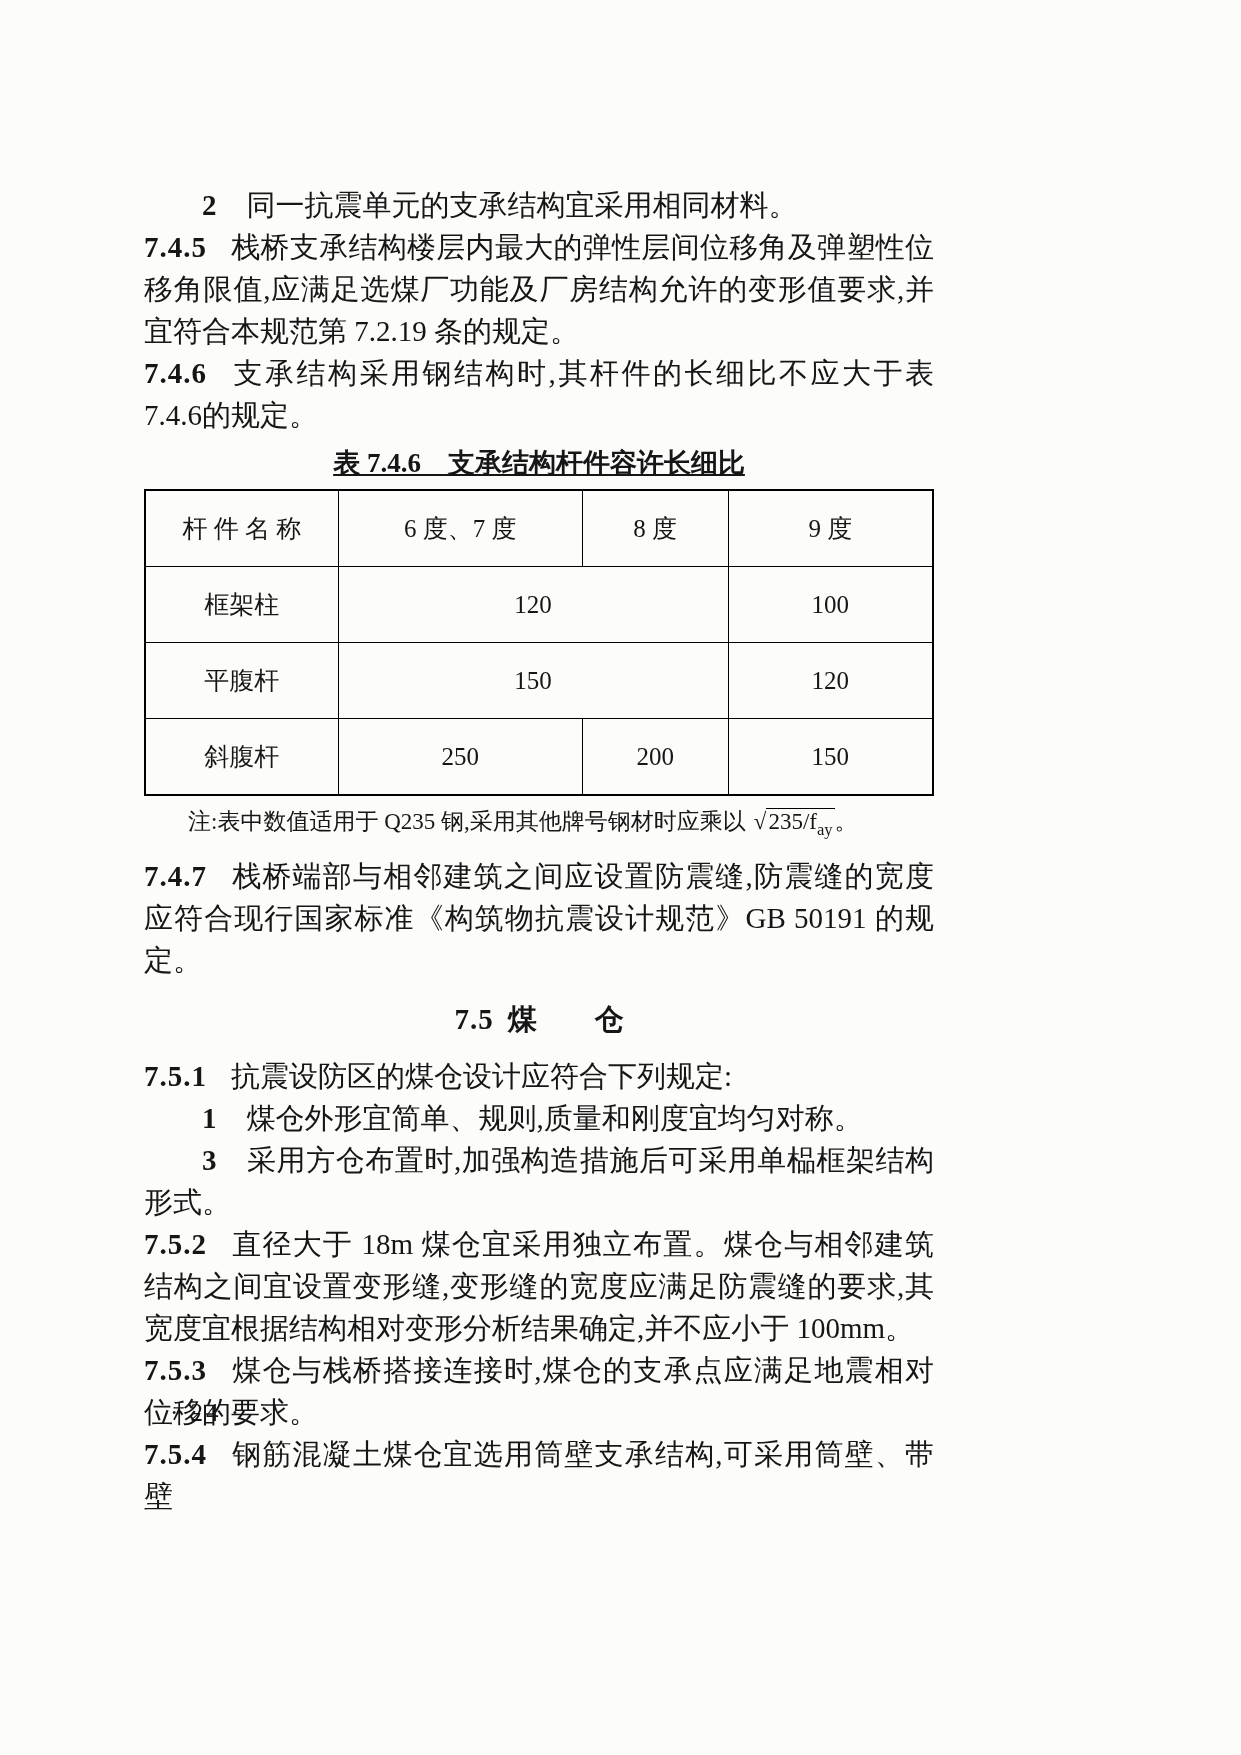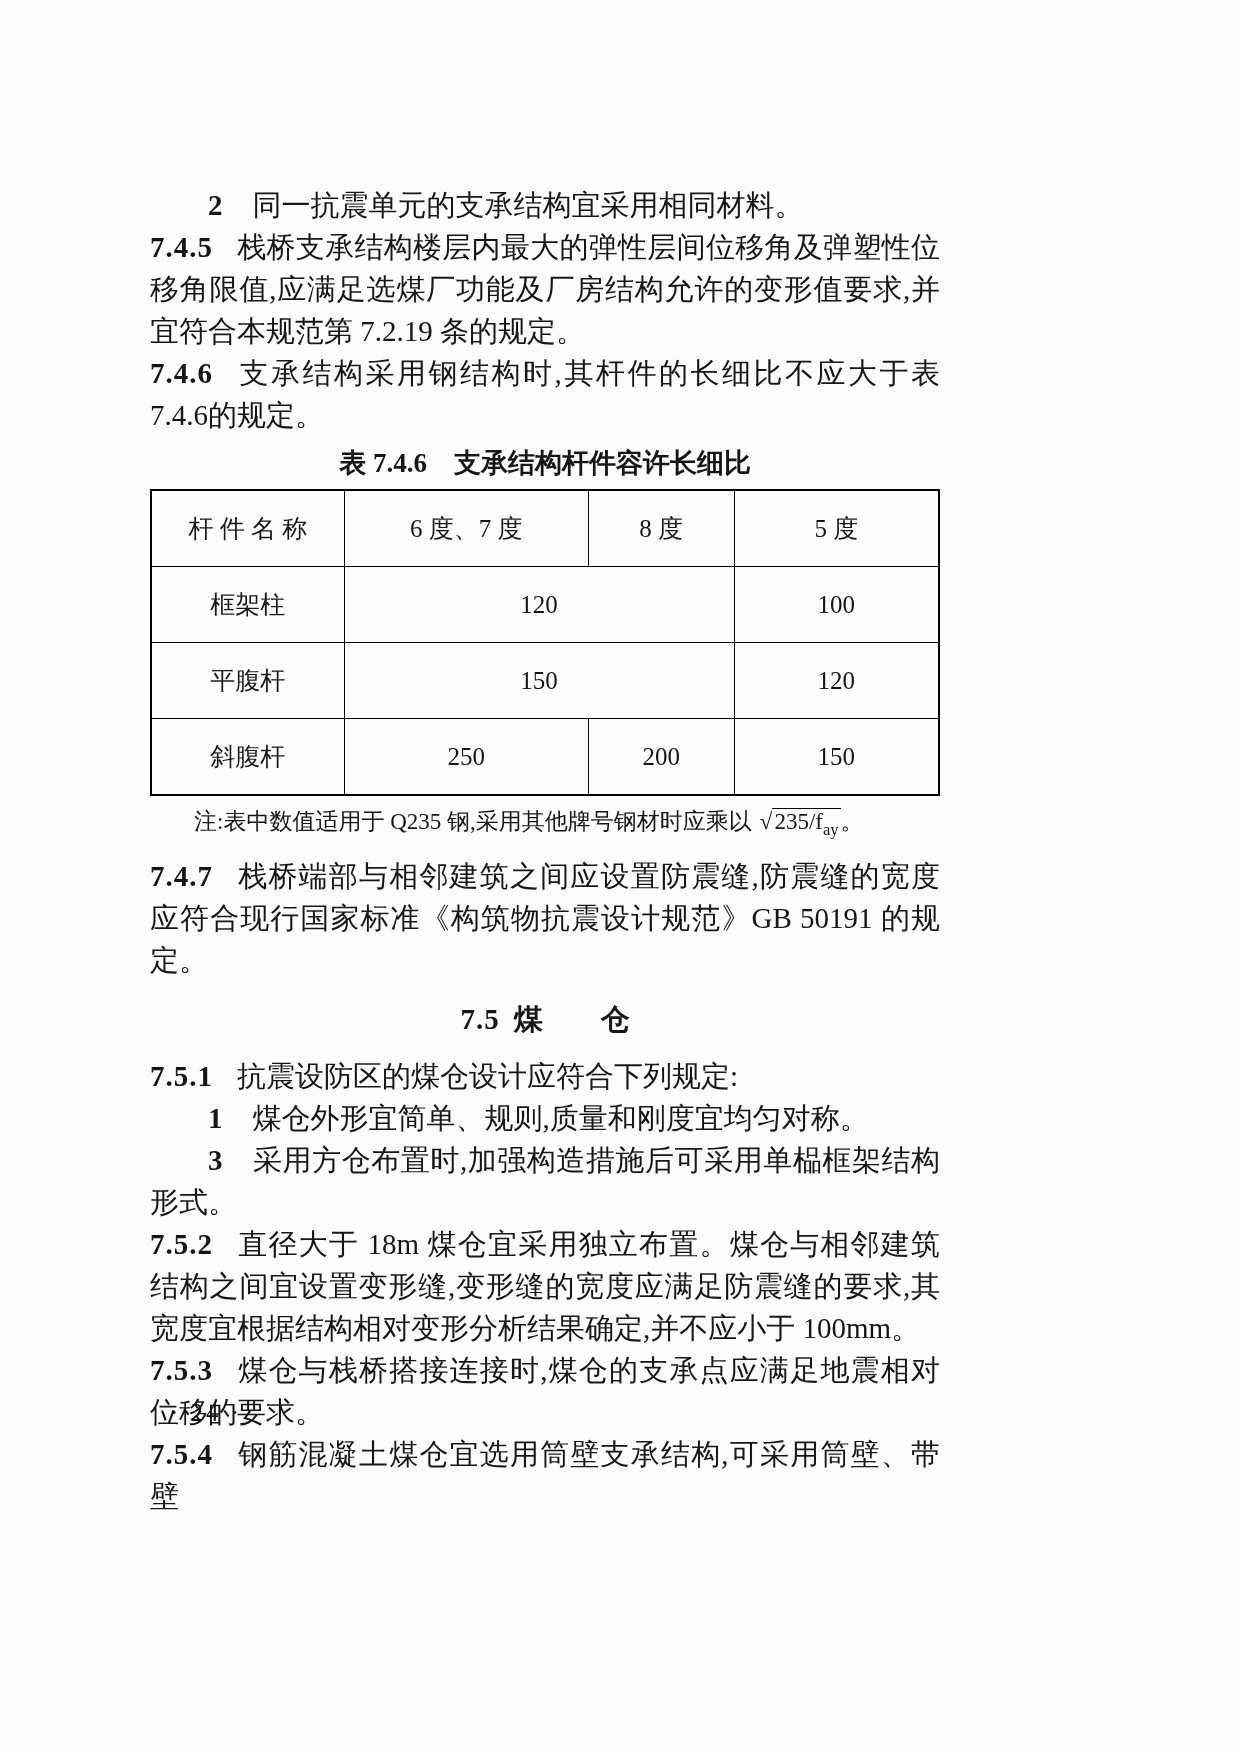--- a/index.html
+++ b/index.html
@@ -9,37 +9,38 @@
     font-family: "Liberation Serif", "DejaVu Serif", serif;
     color: #161616;
     position: relative;
     overflow: hidden;
   }
   .page {
     position: absolute; left: 0; top: 0;
     width: 1241px; height: 1755px;
   }
   .content {
-    position: absolute; left: 150px; top: 184px; width: 790px;
+    position: absolute; left: 144px; top: 184px; width: 790px;
     font-size: 29px; line-height: 42px;
     text-align: justify;
   }
   p { margin: 0; }
   p.clause .num {
     font-weight: 700;
     margin-right: 24px;
     letter-spacing: 1px;
   }
   p.sub { text-indent: 58px; }
   p.sub .num { font-weight: 700; margin-right: 30px; }
 
   .caption {
     text-align: center; font-weight: 700;
     font-size: 27px; line-height: 38px;
     margin: 8px 0 7px 0;
+    text-decoration: underline;
   }
   table.spec {
     width: 100%;
     border-collapse: collapse;
     border: 2.5px solid #000;
     table-layout: fixed;
   }
   table.spec th, table.spec td {
     border: 1.5px solid #000;
     height: 43px;
@@ -101,21 +102,21 @@
           <col class="c1">
           <col class="c2">
           <col class="c3">
           <col class="c4">
         </colgroup>
       <tbody>
         <tr>
           <th>杆 件 名 称</th>
           <th>6 度、7 度</th>
           <th>8 度</th>
-          <th>5 度</th>
+          <th>9 度</th>
         </tr>
         <tr>
           <td>框架柱</td>
           <td colspan="2">120</td>
           <td>100</td>
         </tr>
         <tr>
           <td>平腹杆</td>
           <td colspan="2">150</td>
           <td>120</td>

